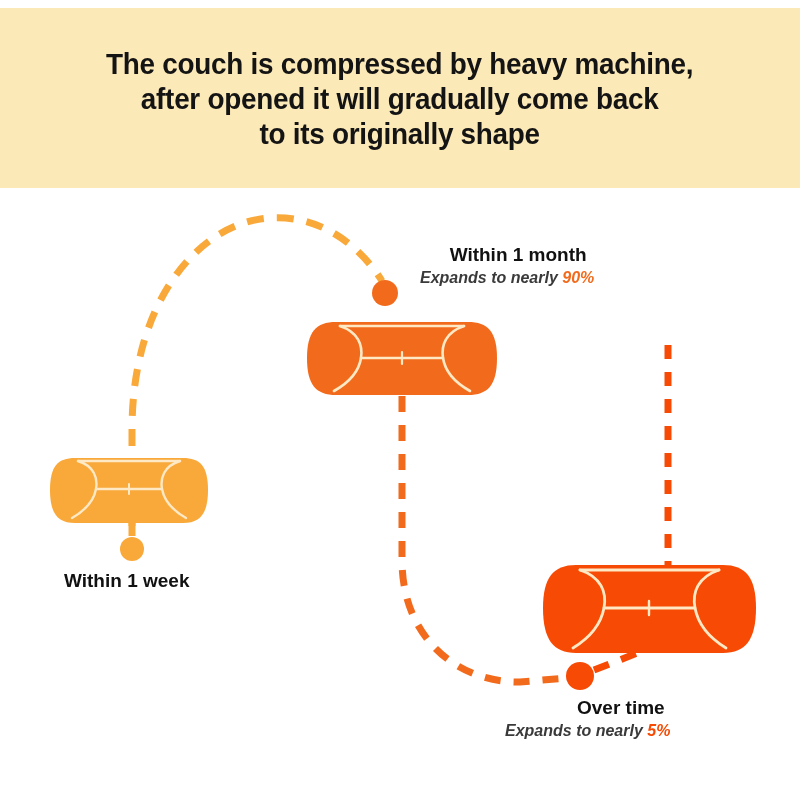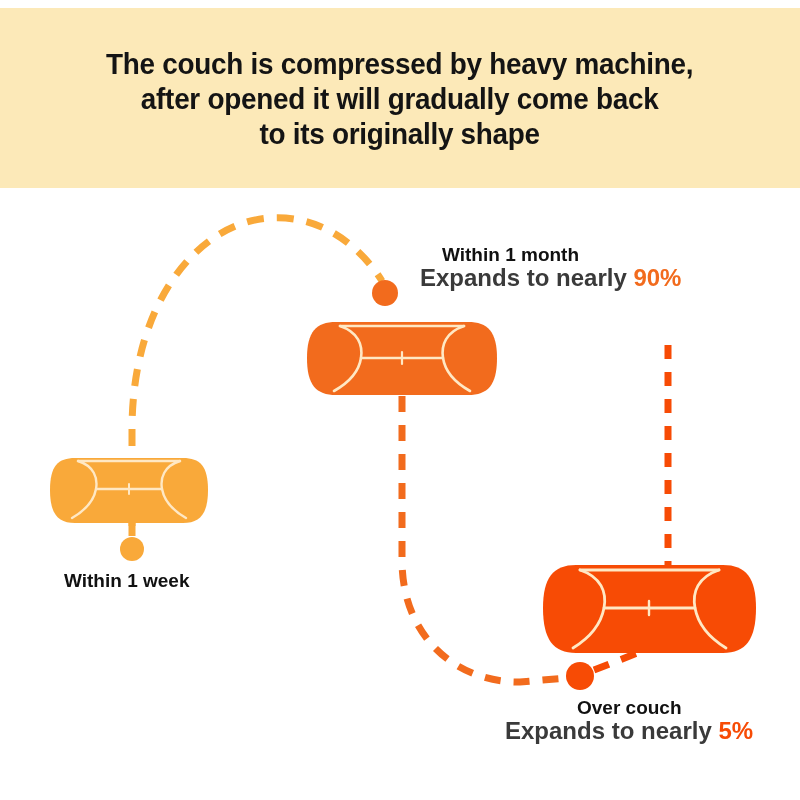--- a/index.html
+++ b/index.html
@@ -39,27 +39,28 @@
   .label .headline{
     font-weight:bold;
     color:#111111;
     font-size:19px;
     line-height:23px;
     white-space:nowrap;
   }
   .label .sub{
     font-weight:bold;
     color:#3a3a3a;
-    font-size:24px;
+    font-size:16px;
     line-height:24px;
     white-space:nowrap;
+    font-style:italic;
   }
   .label .pct{font-weight:bold;}
 
-  .lbl-month{left:420px;top:243px;text-align:left;}
+  .lbl-month{left:420px;top:243px;text-align:center;}
   .lbl-month .headline{padding-left:22px;}
   .lbl-week{left:24px;top:569px;text-align:center;}
   .lbl-week .headline{padding-left:40px;}
   .lbl-over{left:505px;top:696px;text-align:left;}
   .lbl-over .headline{padding-left:72px;}
 </style>
 </head>
 <body>
 
 <div id="stage">
@@ -144,19 +145,19 @@
     <div class="sub">
       <span>Expands to nearly </span><span class="pct" style="color:#f26b1d">90%</span>
     </div>
   </div>
 
   <div class="label lbl-week">
     <div class="headline">Within 1 week</div>
   </div>
 
   <div class="label lbl-over">
-    <div class="headline">Over couch</div>
+    <div class="headline">Over time</div>
     <div class="sub">
       <span>Expands to nearly </span><span class="pct" style="color:#f74b05">5%</span>
     </div>
   </div>
 
 </div>
 
 </body></html>

